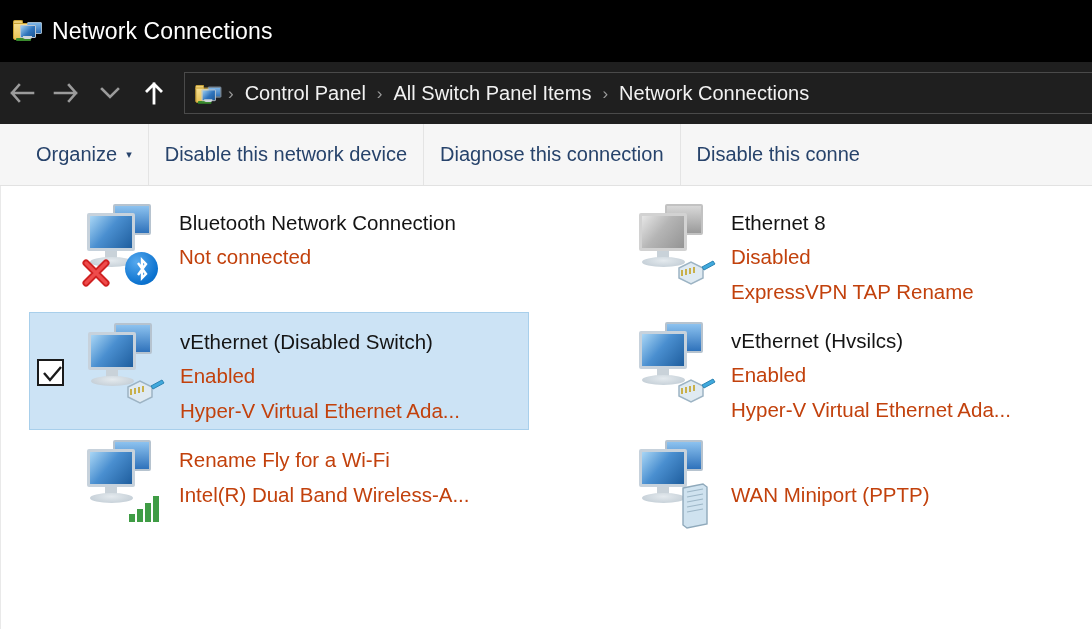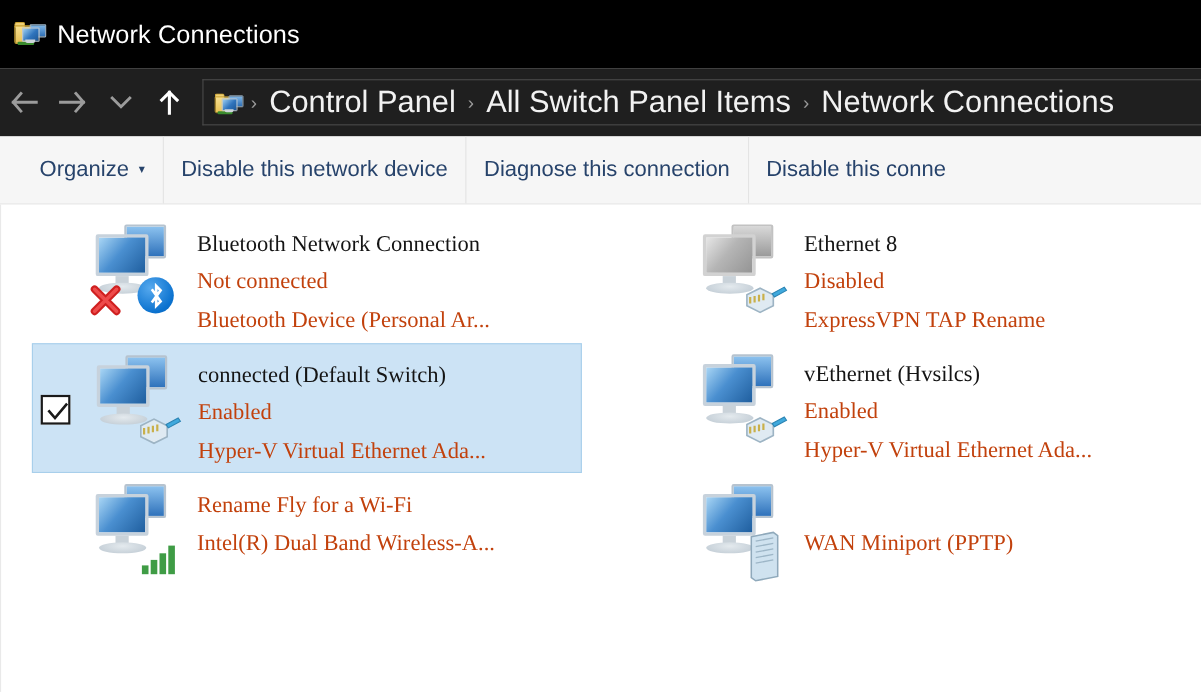--- a/index.html
+++ b/index.html
@@ -123,21 +123,21 @@
     box-sizing: border-box;
     overflow: hidden;
   }
   .crumbbox .folder-net {
     width: 26px; height: 26px;
     transform: scale(.9);
     flex: 0 0 auto;
   }
   .crumb {
     color: #f2f2f2;
-    font-size: 28px;
+    font-size: 20px;
     white-space: nowrap;
     padding: 0 2px;
   }
   .crumb-sep {
     color: #9a9a9a;
     font-size: 17px;
     padding: 0 9px;
     line-height: 1;
     flex: 0 0 auto;
   }
@@ -302,21 +302,20 @@
   .badge-server {
     position: absolute;
     left: 48px; top: 48px;
     width: 36px; height: 48px;
   }
 
   .texts {
     padding-left: 10px;
     padding-top: 8px;
     overflow: hidden;
-    font-family: Liberation Serif, serif;
   }
   .dev-name {
     color: #141414;
     font-size: 20.5px;
     line-height: 33px;
     white-space: nowrap;
   }
   .dev-status, .dev-desc {
     color: #c2410c;
     font-size: 20.5px;
@@ -415,21 +414,20 @@
               </svg>
             </div>
             <div class="badge-x"><svg width="34" height="34" viewBox="0 0 34 34">
                 <path d="M7 7 L27 27 M27 7 L7 27" stroke="#cf2020" stroke-width="7" stroke-linecap="round"></path>
                 <path d="M7 7 L27 27 M27 7 L7 27" stroke="#ee4b4b" stroke-width="3.2" stroke-linecap="round"></path>
               </svg></div>
           </div>
           <div class="texts">
             <div class="dev-name">Bluetooth Network Connection</div>
             <div class="dev-status">Not connected</div>
-            <div class="dev-desc">Bluetooth Device (Personal Ar...</div>
           </div>
         </div>
         <div class="tile col1">
           <div class="checkwrap"></div>
           <div class="devicon disabled">
             <div class="m-back"></div>
             <div class="m-front"></div>
             <div class="m-neck"></div>
             <div class="m-base"></div>
             <div class="badge-rj45"><svg width="42" height="32" viewBox="0 0 42 32">
@@ -459,21 +457,21 @@
             <div class="m-front"></div>
             <div class="m-neck"></div>
             <div class="m-base"></div>
             <div class="badge-rj45"><svg width="42" height="32" viewBox="0 0 42 32">
                 <path d="M4 14 L16 8 L28 14 L28 24 L16 30 L4 24 Z" fill="#dfeaf2" stroke="#9db4c4" stroke-width="1.5"></path>
                 <path d="M7 16 L7 22 M11 15 L11 21 M15 14 L15 20 M19 13 L19 19" stroke="#c9b04a" stroke-width="2"></path>
                 <path d="M27 13 L38 7 L40 10 L29 16 Z" fill="#3fa9dd" stroke="#2c84b3" stroke-width="1"></path>
               </svg></div>
           </div>
           <div class="texts">
-            <div class="dev-name">connected (Default Switch)</div>
+            <div class="dev-name">vEthernet (Disabled Switch)</div>
             <div class="dev-status">Enabled</div>
             <div class="dev-desc">Hyper-V Virtual Ethernet Ada...</div>
           </div>
         </div>
         <div class="tile col1">
           <div class="checkwrap"></div>
           <div class="devicon">
             <div class="m-back"></div>
             <div class="m-front"></div>
             <div class="m-neck"></div>

